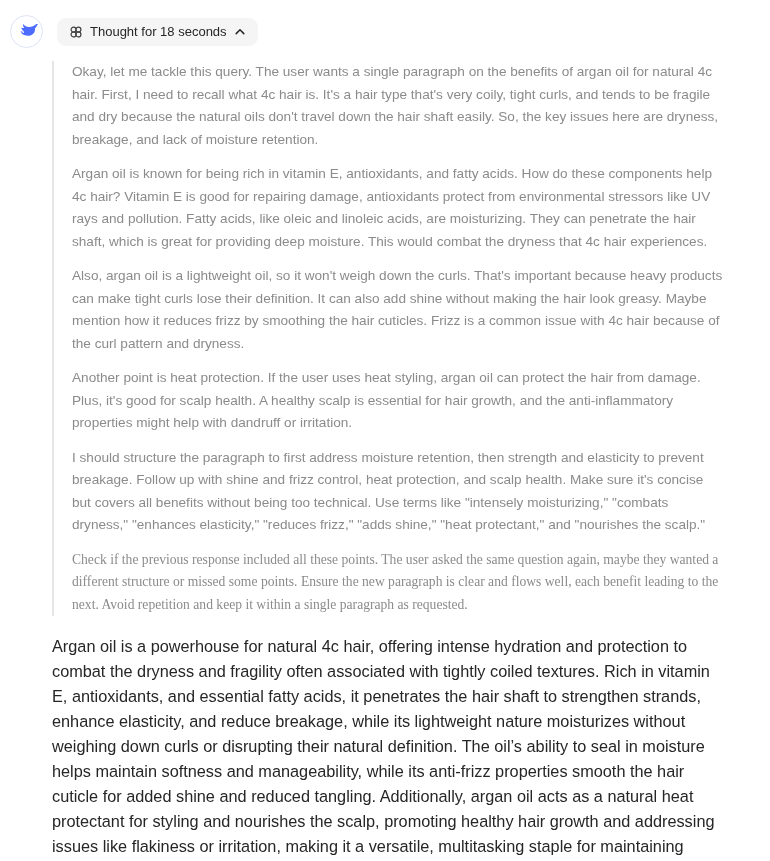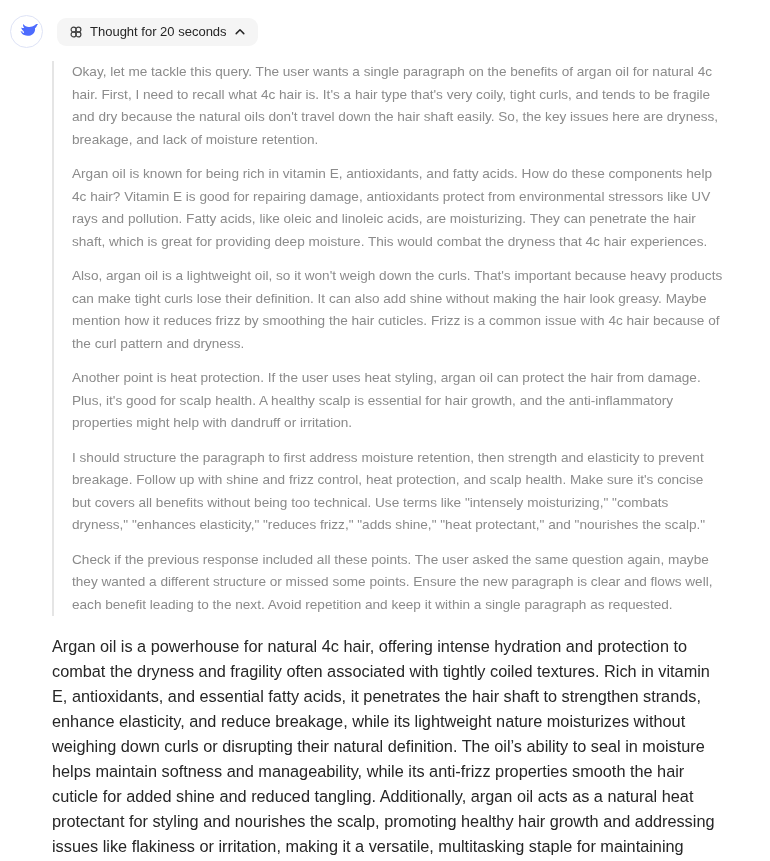--- a/index.html
+++ b/index.html
@@ -51,21 +51,21 @@
   .thought-btn .btn-label { white-space: nowrap; }
   .thinking {
     margin: 13px 46px 0 52px;
     border-left: 2px solid #e5e5e5;
     padding-left: 18px;
     font-size: 13.6px;
     line-height: 22.5px;
     color: #8b8b8b;
   }
   .thinking p { margin-bottom: 12px; }
-  .thinking p:last-child { margin-bottom: 0; }
+  .thinking p:last-child { margin-bottom: 0; font-family: Liberation Serif, serif; }
   .answer {
     margin: 18px 44px 0 52px;
     font-size: 16.3px;
     line-height: 25px;
     color: #262626;
   }
   svg { display: block; }
 </style>
 </head>
 <body>
@@ -85,21 +85,21 @@
 
     <button class="thought-btn">
       <span>
         <svg viewBox="0 0 14 14" width="14" height="14" aria-hidden="true">
           <circle cx="4.6" cy="4.6" r="2.5" fill="none" stroke="#404040" stroke-width="1.2"></circle>
           <circle cx="9.4" cy="4.6" r="2.5" fill="none" stroke="#404040" stroke-width="1.2"></circle>
           <circle cx="4.6" cy="9.4" r="2.5" fill="none" stroke="#404040" stroke-width="1.2"></circle>
           <circle cx="9.4" cy="9.4" r="2.5" fill="none" stroke="#404040" stroke-width="1.2"></circle>
         </svg>
       </span>
-      <span class="btn-label">Thought for 20 seconds</span>
+      <span class="btn-label">Thought for 18 seconds</span>
       <span>
         <svg viewBox="0 0 12 12" width="12" height="12" aria-hidden="true">
           <polyline points="2.2,7.6 6,3.8 9.8,7.6" fill="none" stroke="#262626" stroke-width="1.5" stroke-linecap="round" stroke-linejoin="round"></polyline>
         </svg>
       </span>
     </button>
 
   </div>
 
   <div class="thinking">

